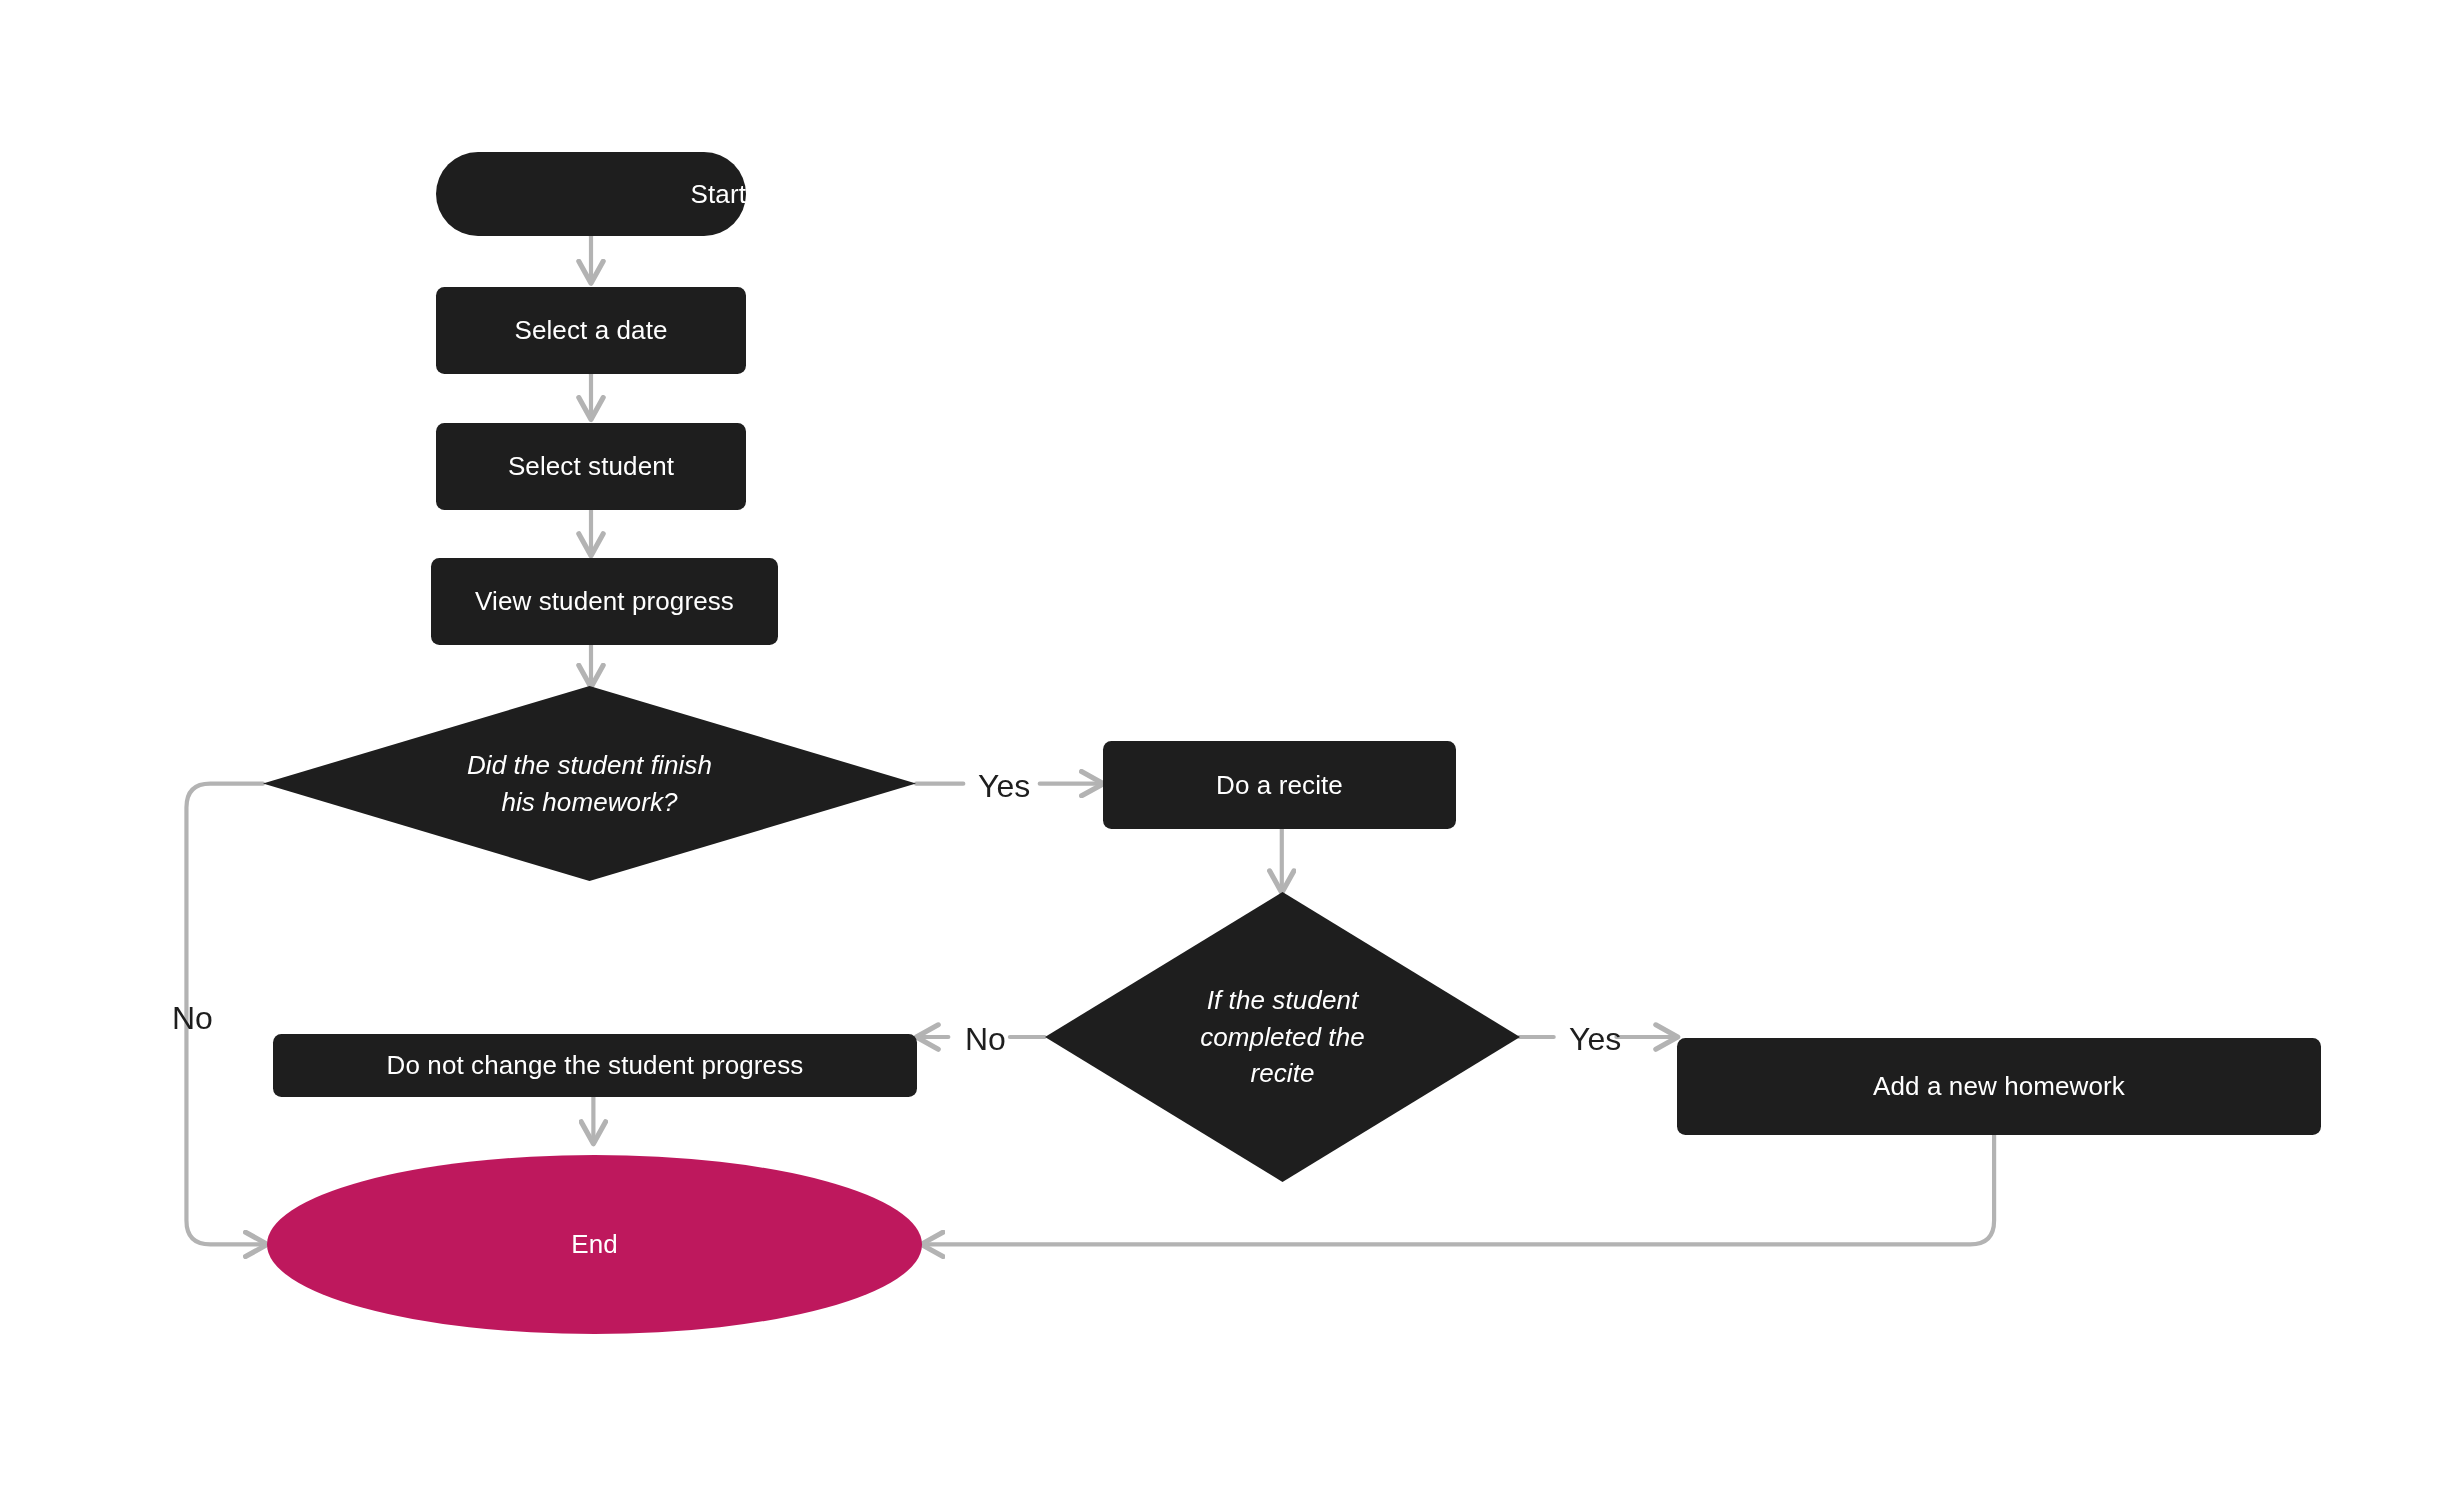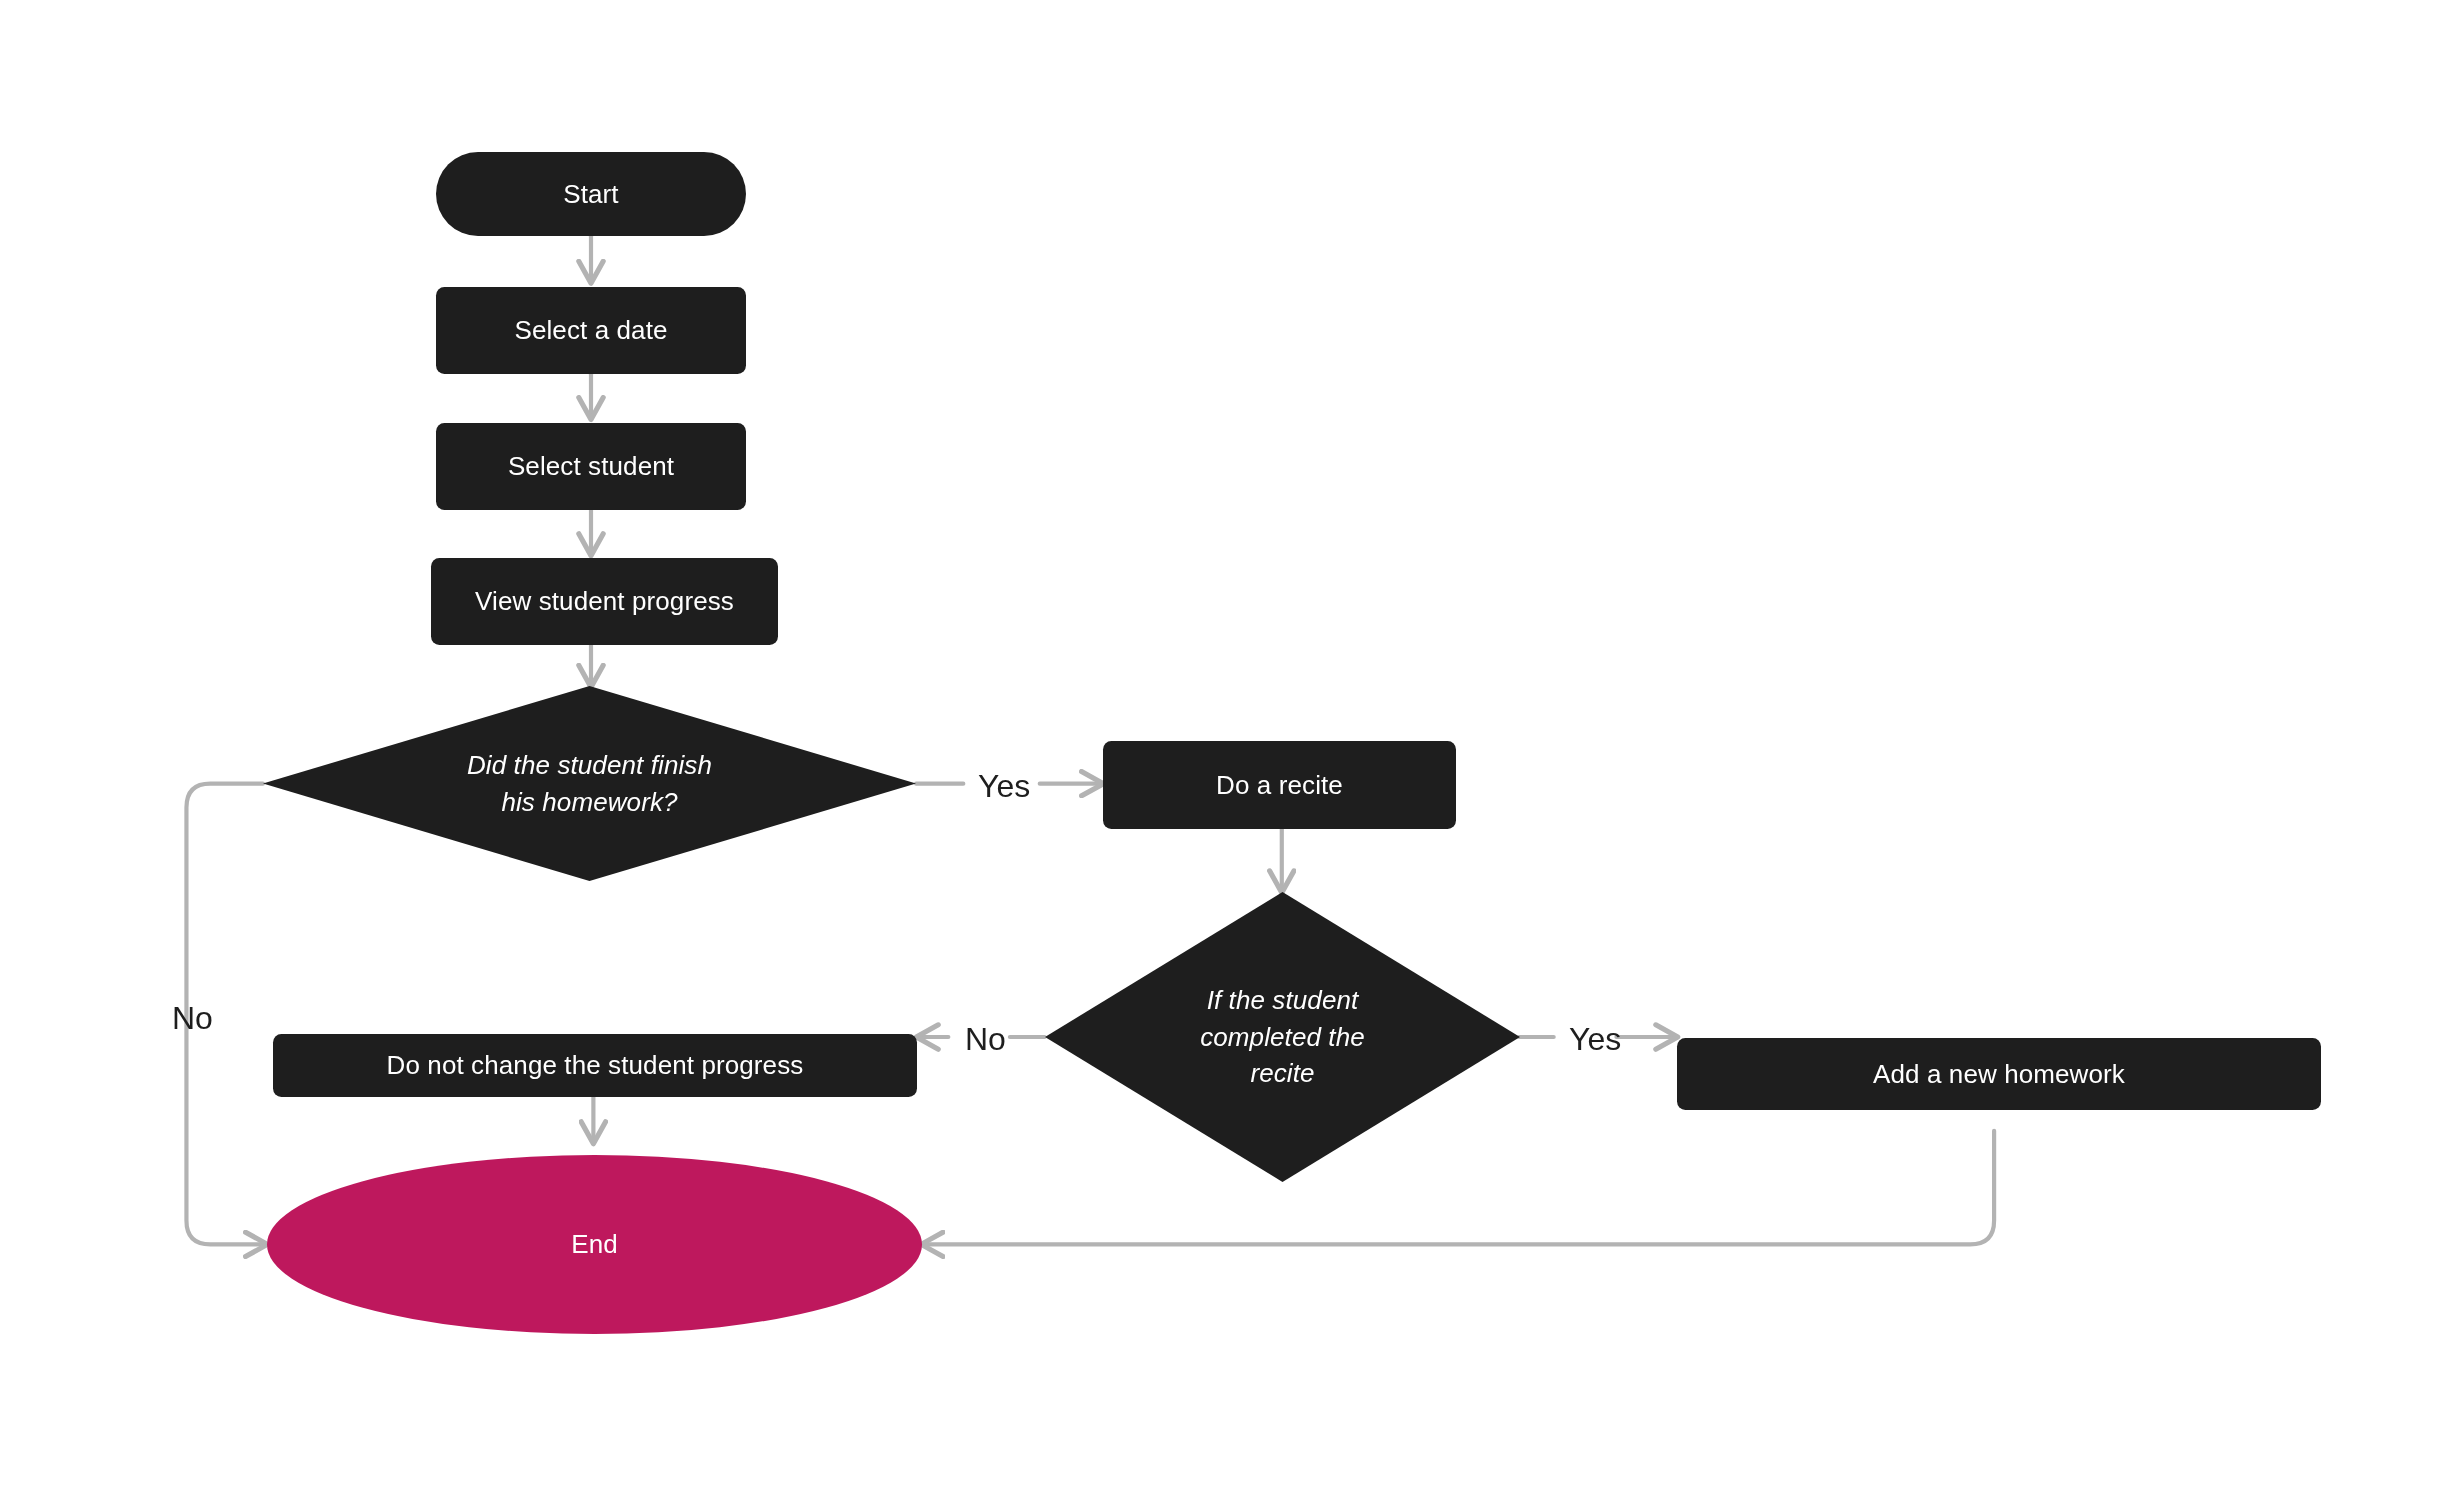--- a/index.html
+++ b/index.html
@@ -32,21 +32,21 @@
     justify-content: center;
     text-align: center;
     background: #1e1e1e;
     color: #ffffff;
     font-size: 26px;
     line-height: 1.42;
     font-weight: 400;
     letter-spacing: 0.1px;
   }
   .node.process { border-radius: 8.4px; }
-  .node.terminator-start { border-radius: 43px; }
+  .node.terminator-start { border-radius: 43px; justify-content: flex-end; }
   .node.terminator-end {
     border-radius: 50%;
     background: #be185d;
   }
   .node.decision {
     background: transparent;
     color: #ffffff;
   }
   .diamond-shape {
     position: absolute;
@@ -143,21 +143,21 @@
     </svg>
     <span class="label">If the student</span>
     <span class="label">completed the</span>
     <span class="label">recite</span>
   </div>
 
   <div class="node process" style="left:273px; top:990px; width:644px; height:63px;margin-top:44px;">
     <span class="label">Do not change the student progress</span>
   </div>
 
-  <div class="node process" style="left:1677px; top:1038px; width:644px; height:72px;">
+  <div class="node process" style="left:1677px; top:1038px; width:644px; height:97px;">
     <span class="label">Add a new homework</span>
   </div>
 
   <div class="node terminator-end" style="left:267px; top:1155px; width:655px; height:179px;">
     <span class="label">End</span>
   </div>
 
   <div class="edge-label" style="left:978px; top:770px;">Yes</div>
   <div class="edge-label" style="left:172px; top:1002px;">No</div>
   <div class="edge-label" style="left:965px; top:1023px;">No</div>

